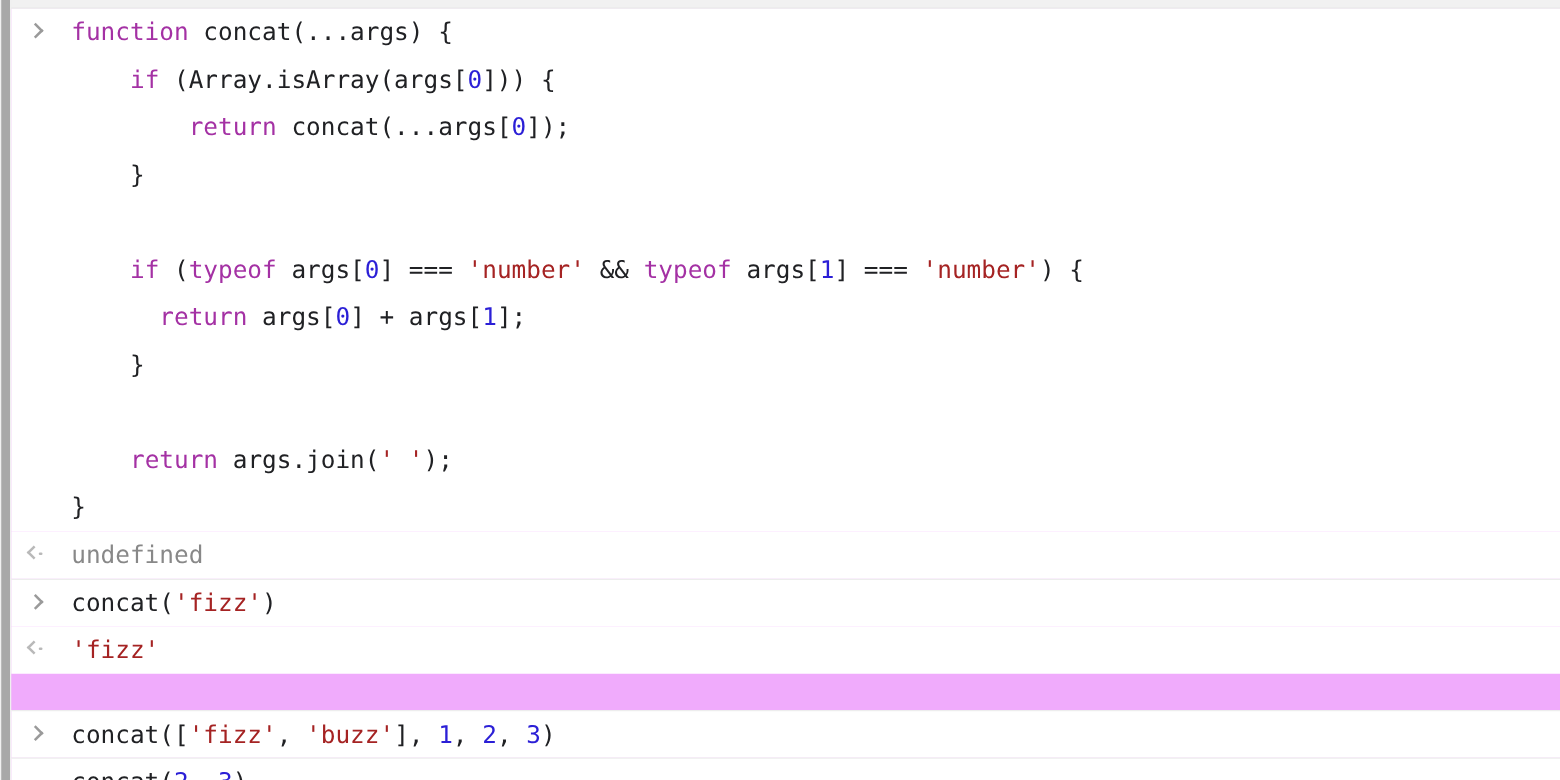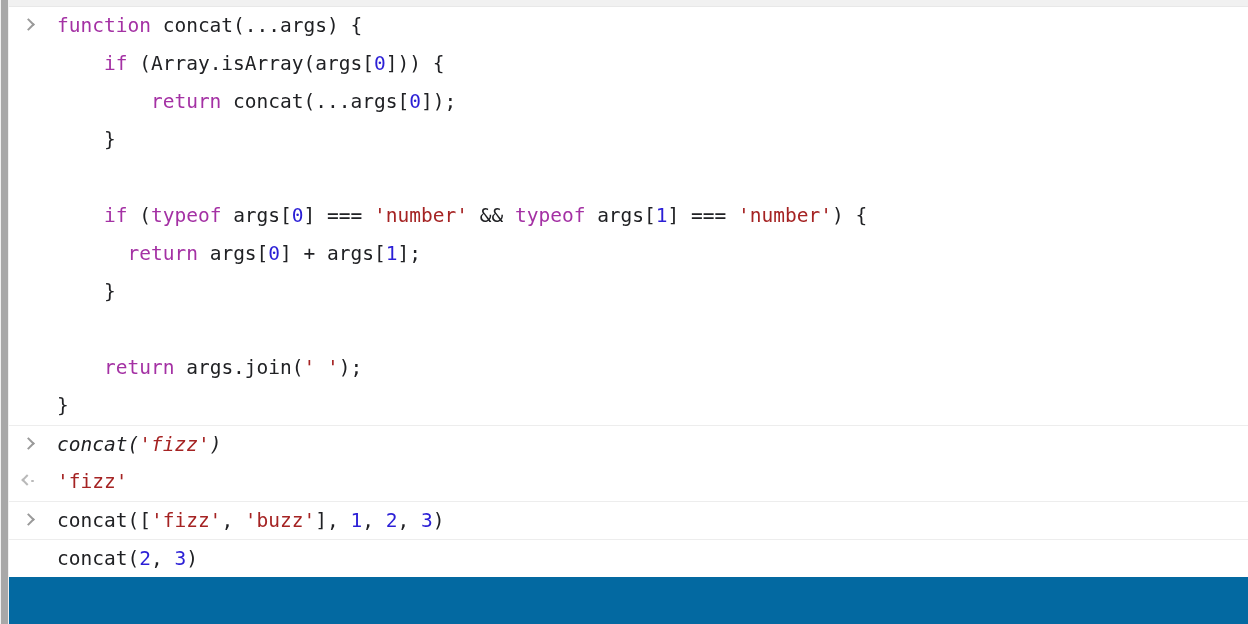--- a/index.html
+++ b/index.html
@@ -11,21 +11,21 @@
     width: 1248px;
     height: 624px;
     overflow: hidden;
     font-family: "DejaVu Sans Mono", "Liberation Mono", monospace;
   }
 
   .console {
     position: relative;
     width: 1248px;
     height: 624px;
-    background: #0369a1;
+    background: #f0abfc;
     box-sizing: border-box;
   }
 
   
   .top-edge {
     position: absolute;
     top: 0; left: 0;
     width: 1248px;
     height: 6px;
     background: #f1f1f1;
@@ -160,29 +160,33 @@
 <span class="tok-plain">        </span><span class="tok-kw">return</span><span class="tok-plain"> concat(...args[</span><span class="tok-num">0</span><span class="tok-plain">]);</span>
 <span class="tok-plain">    }</span>
 <span class="tok-plain"></span>
 <span class="tok-plain">    </span><span class="tok-kw">if</span><span class="tok-plain"> (</span><span class="tok-kw">typeof</span><span class="tok-plain"> args[</span><span class="tok-num">0</span><span class="tok-plain">] === </span><span class="tok-str">'number'</span><span class="tok-plain"> &amp;&amp; </span><span class="tok-kw">typeof</span><span class="tok-plain"> args[</span><span class="tok-num">1</span><span class="tok-plain">] === </span><span class="tok-str">'number'</span><span class="tok-plain">) {</span>
 <span class="tok-plain">      </span><span class="tok-kw">return</span><span class="tok-plain"> args[</span><span class="tok-num">0</span><span class="tok-plain">] + args[</span><span class="tok-num">1</span><span class="tok-plain">];</span>
 <span class="tok-plain">    }</span>
 <span class="tok-plain"></span>
 <span class="tok-plain">    </span><span class="tok-kw">return</span><span class="tok-plain"> args.join(</span><span class="tok-str">' '</span><span class="tok-plain">);</span>
 <span class="tok-plain">}</span></div>
       </div>
-      <div class="row divider-top" style="height: 38px; font-style: italic;">
+      <div class="row" style="height: 38px;">
+        <div class="gutter"><span class="glyph output"></span></div>
+        <div class="code"><span class="tok-undef">undefined</span></div>
+      </div>
+      <div class="row divider-top" style="height: 38px;">
         <div class="gutter"><span class="glyph input"></span></div>
         <div class="code"><span class="tok-plain">concat(</span><span class="tok-str">'fizz'</span><span class="tok-plain">)</span></div>
       </div>
       <div class="row" style="height: 38px;">
         <div class="gutter"><span class="glyph output"></span></div>
         <div class="code"><span class="tok-str">'fizz'</span></div>
       </div>
-      <div class="row divider-top" style="height: 38px;">
+      <div class="row divider-top" style="height: 38px; margin-top: 29px;">
         <div class="gutter"><span class="glyph input"></span></div>
         <div class="code"><span class="tok-plain">concat([</span><span class="tok-str">'fizz'</span><span class="tok-plain">, </span><span class="tok-str">'buzz'</span><span class="tok-plain">], </span><span class="tok-num">1</span><span class="tok-plain">, </span><span class="tok-num">2</span><span class="tok-plain">, </span><span class="tok-num">3</span><span class="tok-plain">)</span></div>
       </div>
       <div class="row divider-top" style="height: 38px;">
         <div class="gutter"></div>
         <div class="code"><span class="tok-plain">concat(</span><span class="tok-num">2</span><span class="tok-plain">, </span><span class="tok-num">3</span><span class="tok-plain">)</span></div>
       </div>
     </div>
 
 </div>

